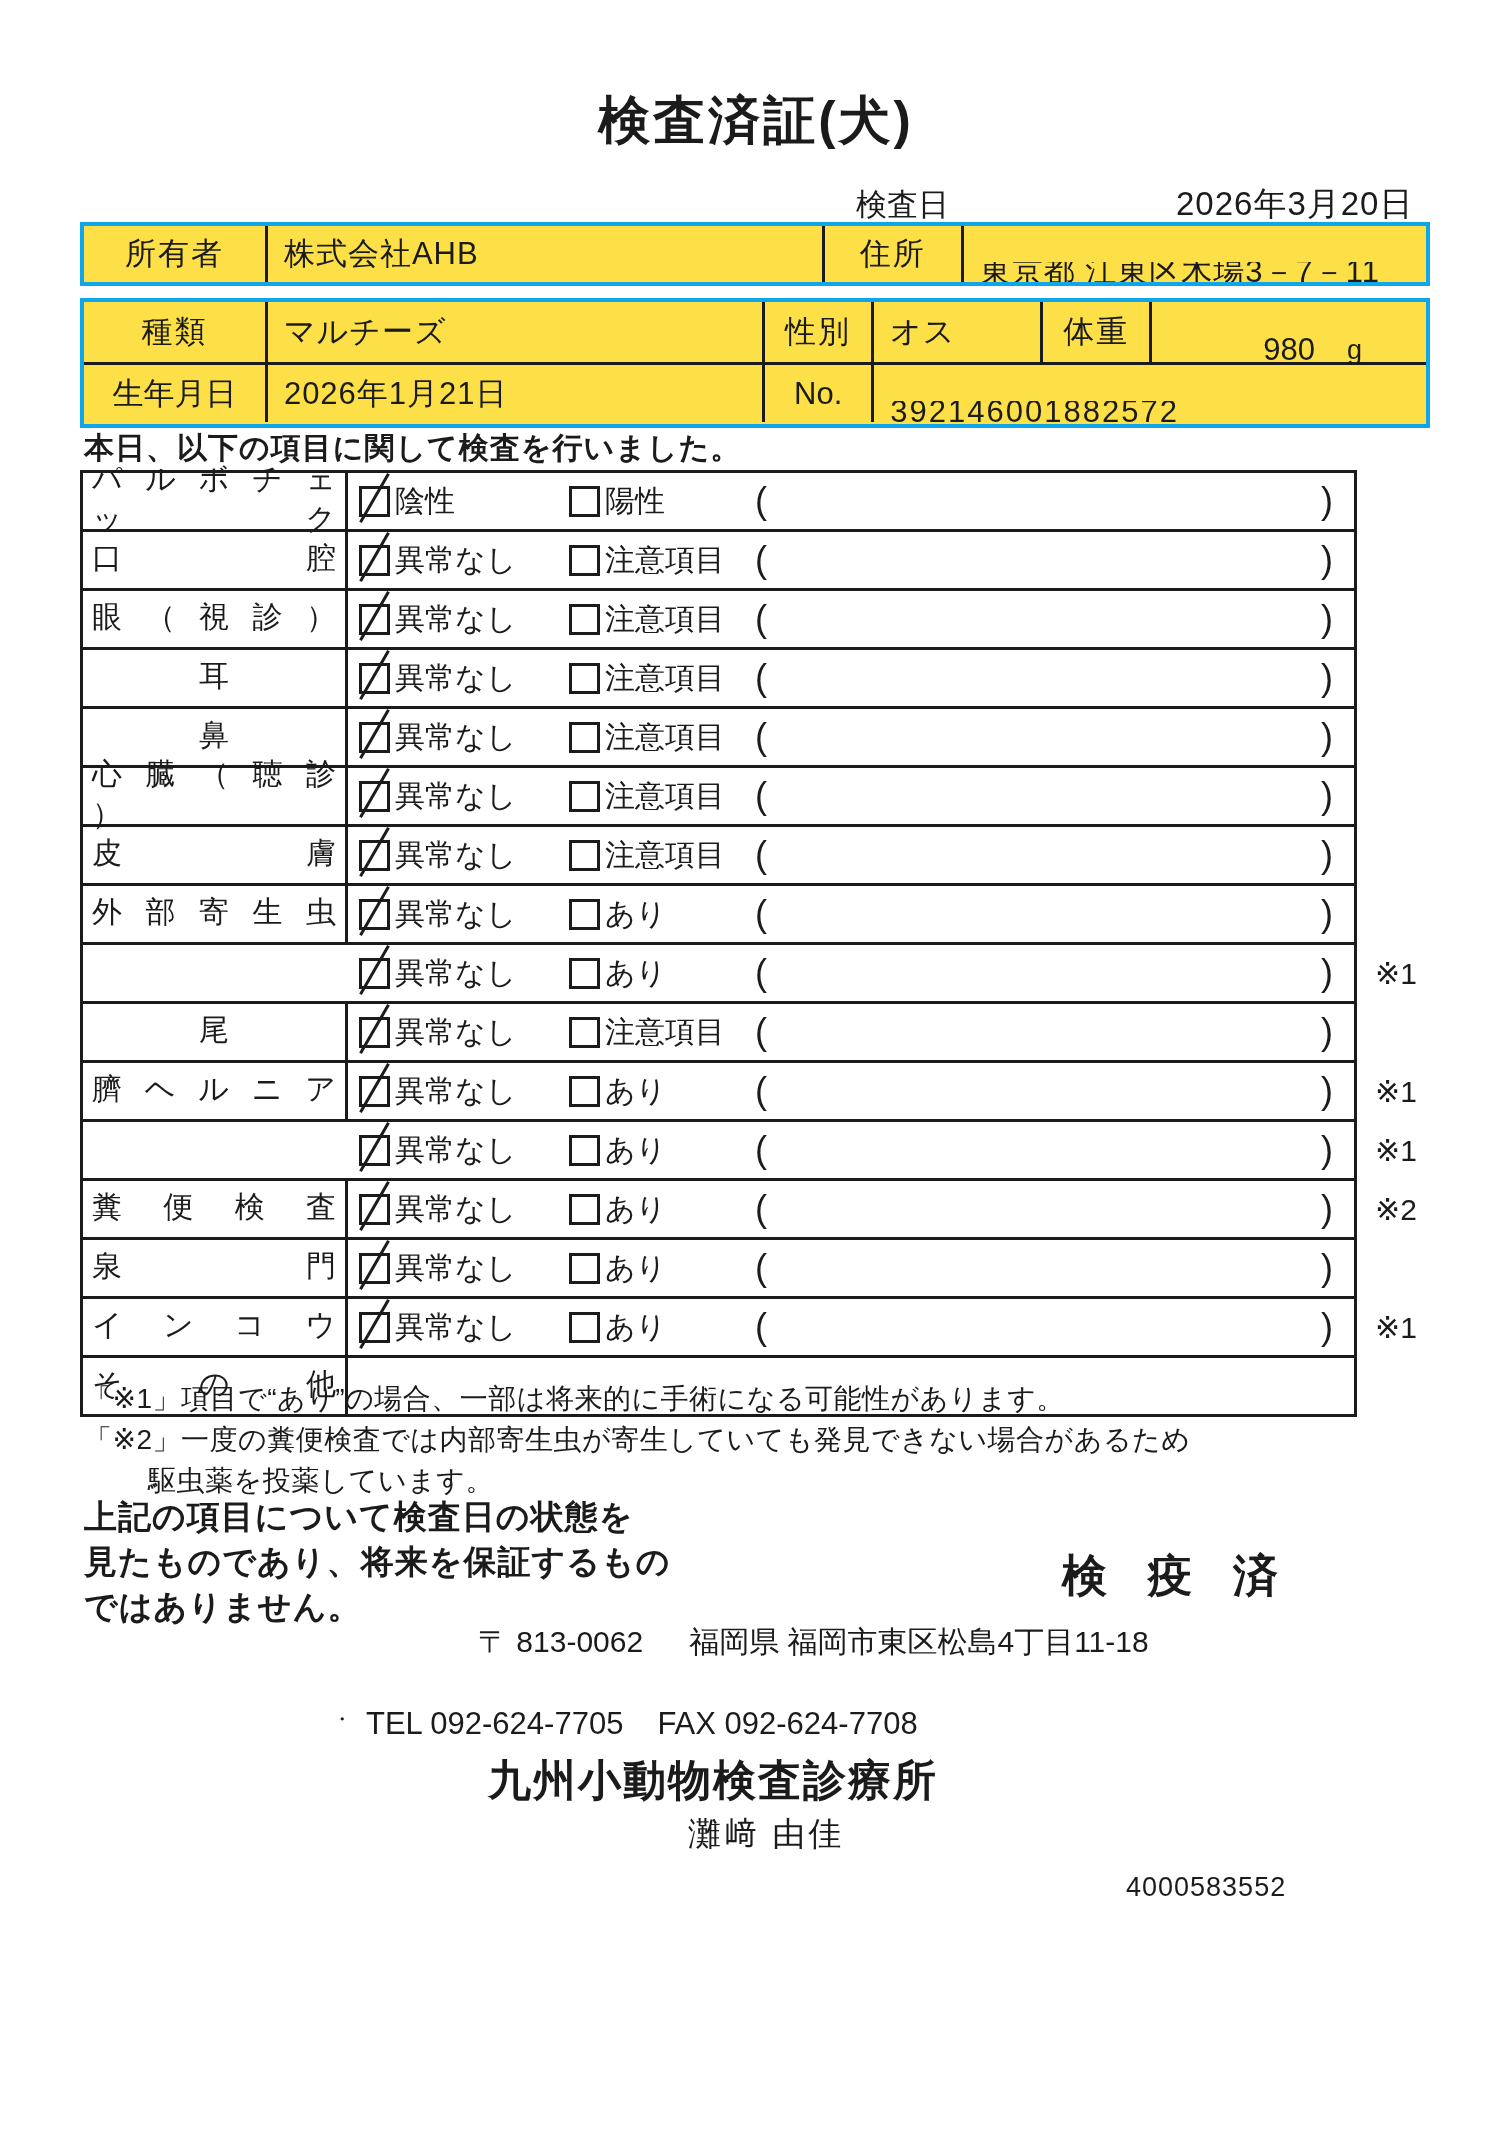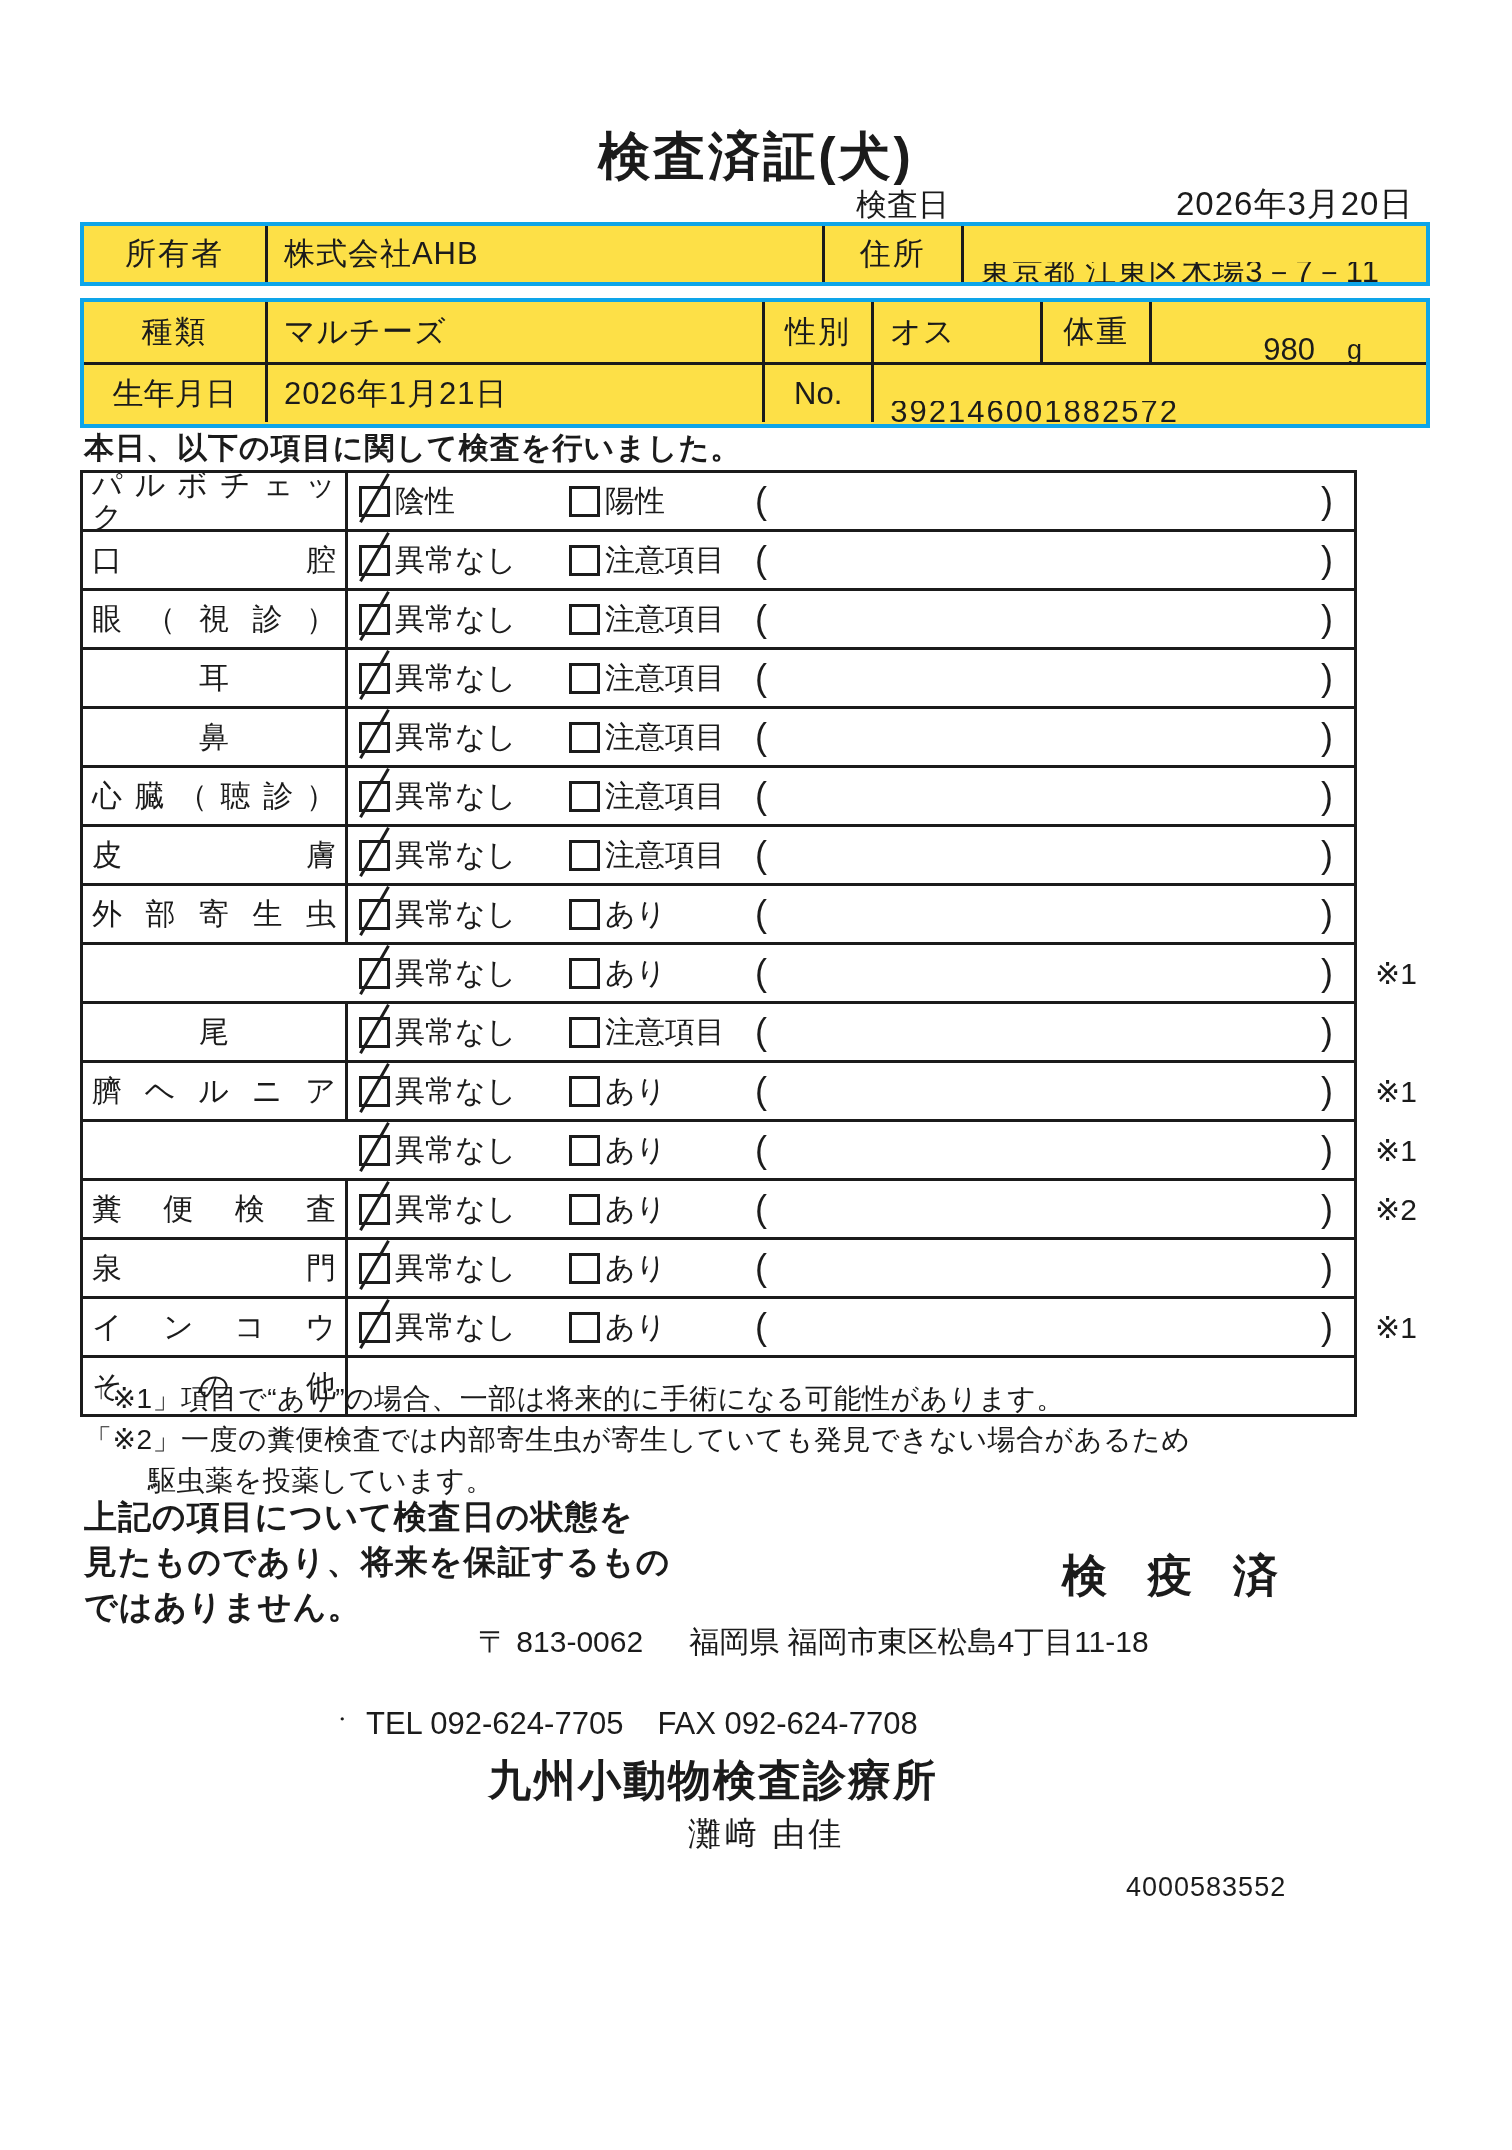--- a/index.html
+++ b/index.html
@@ -2,21 +2,21 @@
 <html><head>
 <meta charset="utf-8">
 <style>
   html,body{margin:0;padding:0;background:#e8e8e8;}
   .page{
     position:relative;width:1512px;height:2150px;background:#ffffff;
     font-family:"Liberation Sans","DejaVu Sans",sans-serif;color:#1b1b1b;
     overflow:hidden;margin:0 auto;
   }
   .abs{position:absolute;}
-  .doc-title{left:0;top:86px;width:1512px;text-align:center;font-size:52px;font-weight:700;letter-spacing:3px;margin-top:36px;}
+  .doc-title{left:0;top:86px;width:1512px;text-align:center;font-size:52px;font-weight:700;letter-spacing:3px;}
   .examdate-label{left:856px;top:184px;font-size:31px;font-weight:500;}
   .examdate-value{left:1176px;top:182px;font-size:33px;font-weight:500;letter-spacing:1px;}
 
   
   .itable{border:4px solid #0ea5e9;box-sizing:border-box;background:#fde047;}
   .irow{display:flex;box-sizing:border-box;}
   .irow + .irow{border-top:3px solid #1b1b1b;}
   .icell{box-sizing:border-box;border-right:3px solid #1b1b1b;display:flex;align-items:center;font-size:31px;overflow:hidden;white-space:nowrap;}
   .icell:last-child{border-right:none;margin-top:36px;}
   .icell.lab{justify-content:center;letter-spacing:2px;}
@@ -27,21 +27,21 @@
   .tableB{left:80px;top:298px;width:1350px;height:130px;}
   .tableB .irow{height:60px;}
 
   .intro{left:84px;top:428px;font-size:30px;font-weight:600;letter-spacing:1px;}
 
   
   .xtable{left:80px;top:470px;width:1277px;border:3px solid #1b1b1b;box-sizing:border-box;background:#fff;}
   .xrow{position:relative;height:56px;}
   .xrow + .xrow{border-top:3px solid #1b1b1b;}
   .xlabel{position:absolute;left:0;top:0;bottom:0;width:265px;border-right:3px solid #1b1b1b;box-sizing:border-box;display:flex;align-items:center;padding:0 9px;}
-  .xlabel-inner{width:100%;font-size:30px;line-height:32px;}
+  .xlabel-inner{width:100%;font-size:30px;line-height:40px;font-family:Liberation Mono, monospace;}
   .xlabel-inner.justify{text-align:justify;text-align-last:justify;}
   .xlabel-inner.center{text-align:center;text-align-last:center;}
   .xlabel-inner.left{text-align:left;letter-spacing:0px;font-size:29px;}
   .xopt{position:absolute;top:0;height:100%;display:flex;align-items:center;gap:5px;font-size:30px;white-space:nowrap;}
   .xopt1{left:276px;}
   .xopt2{left:486px;}
   .cb{position:relative;width:25px;height:25px;border:3px solid #1b1b1b;box-sizing:content-box;display:inline-block;}
   .cb.checked::after{content:"";position:absolute;left:11px;top:-19px;width:3px;height:56px;background:#1b1b1b;transform:rotate(30deg);}
   .po,.pc{position:absolute;top:0;height:100%;display:flex;align-items:center;font-size:36px;font-weight:400;}
   .po{left:672px;}

